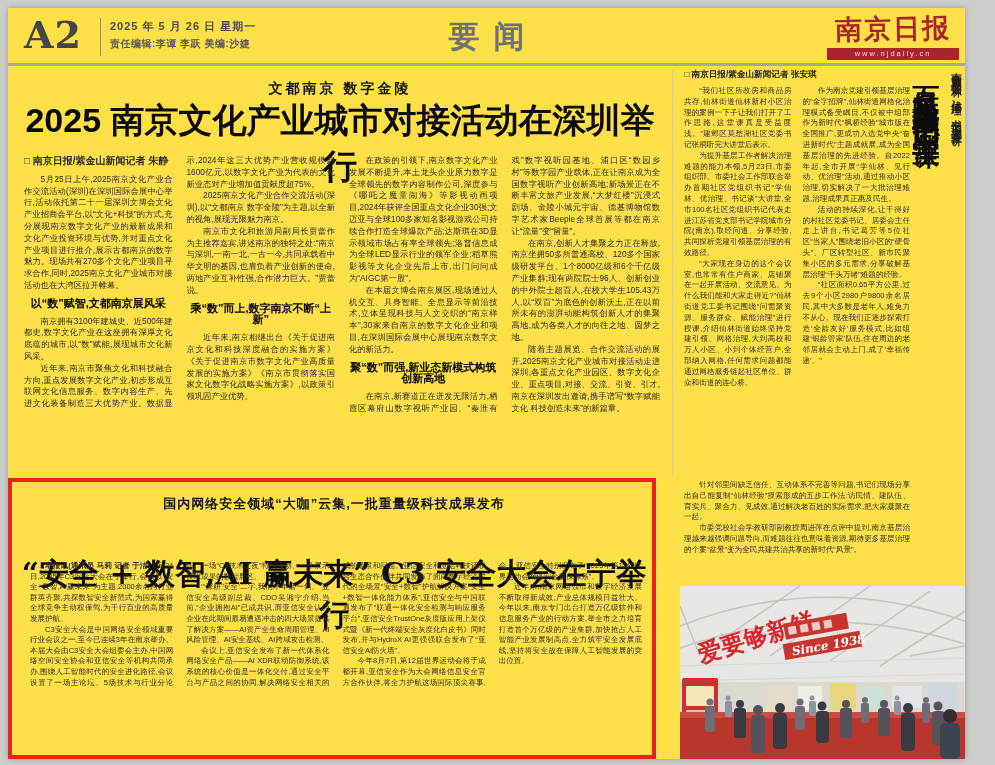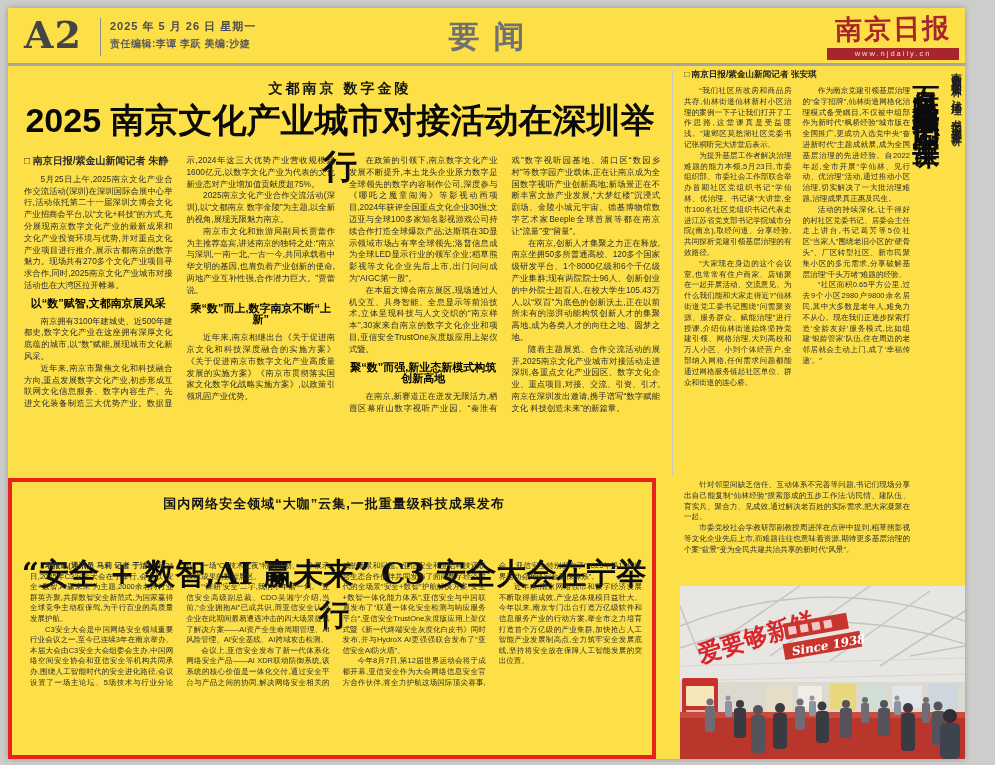--- a/index.html
+++ b/index.html
@@ -74,41 +74,41 @@
       <p class="byline-p">□ 南京日报/紫金山新闻记者 朱静</p>
       <p class="para">5月25日上午,2025南京文化产业合作交流活动(深圳)在深圳国际会展中心举行,活动依托第二十一届深圳文博会文化产业招商会平台,以“文化+科技”的方式,充分展现南京数字文化产业的最新成果和文化产业投资环境与优势,并对重点文化产业项目进行推介,展示古都南京的数字魅力。现场共有270多个文化产业项目寻求合作,同时,2025南京文化产业城市对接活动也在大湾区拉开帷幕。</p>
       <h4 class="subhead">以“数”赋智,文都南京展风采</h4>
       <p class="para">南京拥有3100年建城史、近500年建都史,数字文化产业在这座拥有深厚文化底蕴的城市,以“数”赋能,展现城市文化新风采。</p>
       <p class="para">近年来,南京市聚焦文化和科技融合方向,重点发展数字文化产业,初步形成互联网文化信息服务、数字内容生产、先进文化装备制造三大优势产业。数据显示,2024年这三大优势产业营收规模超1600亿元,以数字文化产业为代表的文化新业态对产业增加值贡献度超75%。</p>
       <p class="para">2025南京文化产业合作交流活动(深圳),以“文都南京 数字金陵”为主题,以全新的视角,展现无限魅力南京。</p>
       <p class="para">南京市文化和旅游局副局长贾蕾作为主推荐嘉宾,讲述南京的独特之处:“南京与深圳,一南一北,一古一今,共同承载着中华文明的基因,也肩负着产业创新的使命,两地产业互补性强,合作潜力巨大。”贾蕾说。</p>
       <h4 class="subhead">乘“数”而上,数字南京不断“上新”</h4>
       <p class="para">近年来,南京相继出台《关于促进南京文化和科技深度融合的实施方案》《关于促进南京市数字文化产业高质量发展的实施方案》《南京市贯彻落实国家文化数字化战略实施方案》,以政策引领巩固产业优势。</p>
       <p class="para">在政策的引领下,南京数字文化产业发展不断提升,本土龙头企业原力数字是全球领先的数字内容制作公司,深度参与《哪吒之魔童闹海》等影视动画项目,2024年获评全国重点文化企业30强;文迈亚与全球100多家知名影视游戏公司持续合作打造全球爆款产品;达斯琪在3D显示领域市场占有率全球领先;洛普信息成为全球LED显示行业的领军企业;稻草熊影视等文化企业先后上市,出门问问成为“AIGC第一股”。</p>
-      <p class="para">在本届文博会南京展区,现场通过人机交互、具身智能、全息显示等前沿技术,立体呈现科技与人文交织的“南京样本”,30家来自南京的数字文化企业和项目,亚信安全TrustOne灰度版应用上架仪式暨。</p>
+      <p class="para">在本届文博会南京展区,现场通过人机交互、具身智能、全息显示等前沿技术,立体呈现科技与人文交织的“南京样本”,30家来自南京的数字文化企业和项目,在深圳国际会展中心展现南京数字文化的新活力。</p>
       <h4 class="subhead">聚“数”而强,新业态新模式构筑创新高地</h4>
       <p class="para">在南京,新赛道正在迸发无限活力,栖霞区幕府山数字视听产业园、“秦淮有戏”数字视听园基地、浦口区“数园乡村”等数字园产业载体,正在让南京成为全国数字视听产业创新高地;新场景正在不断丰富文旅产业发展,“大梦红楼”沉浸式剧场、金陵小城元宇宙、德基博物馆数字艺术家Beeple全球首展等都在南京让“流量”变“留量”。</p>
       <p class="para">在南京,创新人才集聚之力正在释放,南京坐拥50多所普通高校、120多个国家级研发平台、1个8000亿级和6个千亿级产业集群;现有两院院士96人、创新创业的中外院士超百人,在校大学生105.43万人,以“双百”为底色的创新沃土,正在以前所未有的澎湃动能构筑创新人才的集聚高地,成为各类人才的向往之地、圆梦之地。</p>
       <p class="para">随着主题展览、合作交流活动的展开,2025南京文化产业城市对接活动走进深圳,各重点文化产业园区、数字文化企业、重点项目,对接、交流、引资、引才,南京在深圳发出邀请,携手谱写“数字赋能文化 科技创造未来”的新篇章。</p>
     </div>
 
   <div class="col-rule-v"></div>
 
   <div class="right-byline">□ 南京日报/紫金山新闻记者 张安琪</div>
   <div class="right-body">
       <p class="para">“我们社区所改房和商品房共存,仙林街道仙林新村小区治理的案例一下子让我们打开了工作思路,这堂课真是受益匪浅。”建邺区莫愁湖社区党委书记张桐听完大讲堂后表示。</p>
       <p class="para">为提升基层工作者解决治理难题的能力本领,5月23日,市委组织部、市委社会工作部联合举办首期社区党组织书记“学仙林、优治理、书记谈”大讲堂,全市100名社区党组织书记代表走进江苏省党支部书记学院城市分院(南京),取经问道、分享经验,共同探析党建引领基层治理的有效路径。</p>
       <p class="para">“大家现在身边的这个会议室,也常常有住户商家、店铺聚在一起开展活动、交流意见。为什么我们能和大家走得近?”仙林街道党工委书记围绕“问需聚资源、服务群众、赋能治理”进行授课,介绍仙林街道始终坚持党建引领、网格治理,大到高校和万人小区、小到个体经营户,全部纳入网格,任何需求问题都能通过网格服务链起社区单位、群众和街道的连心桥。</p>
       <p class="para">作为南京党建引领基层治理的“金字招牌”,仙林街道网格化治理模式备受瞩目,不仅被中组部作为新时代“枫桥经验”城市版在全国推广,更成功入选党中央“奋进新时代”主题成就展,成为全国基层治理的先进经验。自2022年起,全市开展“学仙林、见行动、优治理”活动,通过推动小区治理,切实解决了一大批治理难题,治理成果真正惠及民生。</p>
       <p class="para">活动的持续深化,让干得好的村社区党委书记、居委会主任走上讲台,书记葛芳等5位社区“当家人”围绕老旧小区的“硬骨头”、厂区转型社区、新市民聚集小区的多元需求,分享破解基层治理“千头万绪”难题的经验。</p>
       <p class="para">“社区面积0.65平方公里,过去9个小区2980户9800余名居民,其中大多数是老年人,难免力不从心。现在我们正逐步探索打造‘全龄友好’服务模式,比如组建‘银龄管家’队伍,住在周边的老邻居就会主动上门,成了‘幸福传递’。”</p>
     </div>
   <div class="right-bottom">
       <p class="para">针对邻里间缺乏信任、互动体系不完善等问题,书记们现场分享出自己能复制“仙林经验”摸索形成的五步工作法:访民情、建队伍、育实兵、聚合力、见成效,通过解决老百姓的实际需求,把大家凝聚在一起。</p>
-      <p class="para">市委党校社会学教研部副教授周进萍在点评中提到,稻草熊影视等文化企业先后上市,而难题往往也意味着资源,期待更多基层治理的个案“盆景”变为全民共建共治共享的新时代“风景”。</p>
+      <p class="para">市委党校社会学教研部副教授周进萍在点评中提到,南京基层治理越来越强调问题导向,而难题往往也意味着资源,期待更多基层治理的个案“盆景”变为全民共建共治共享的新时代“风景”。</p>
     </div>
 
   <div class="vert-wrap">
     <div class="vert-kicker">南京首期『学仙林、优治理、书记谈』大讲堂开讲</div>
     <div class="vert-headline">百名社区党组织书记『同上一堂课』</div>
   </div>
 
   <div class="sec-kicker">国内网络安全领域“大咖”云集,一批重量级科技成果发布</div>
   <div class="sec-headline">“安全 + 数智,AI 赢未来” C3 安全大会在宁举行</div>
   <div class="sec-body">

